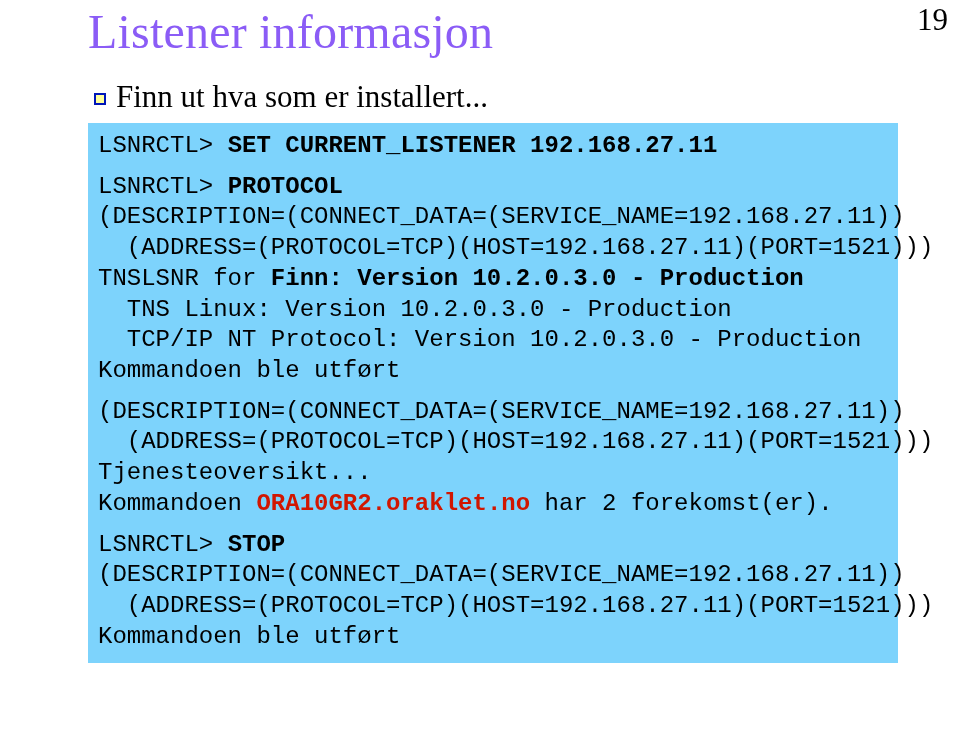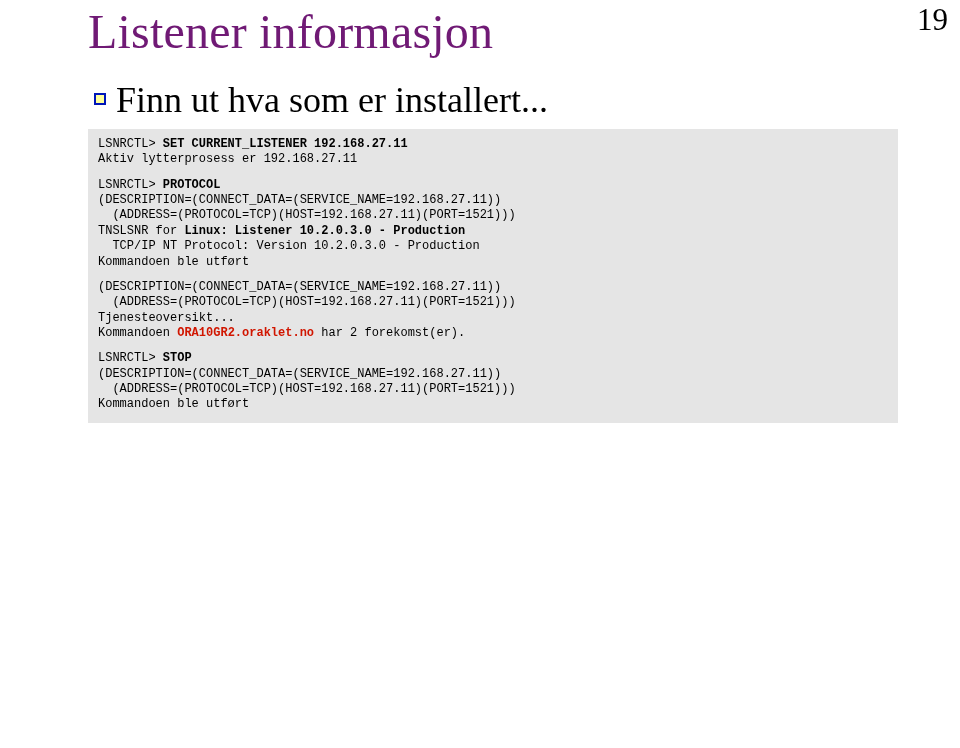--- a/index.html
+++ b/index.html
@@ -1,23 +1,23 @@
 <!DOCTYPE html>
 <html><head>
 <meta charset="utf-8">
 <style>
 html, body { margin:0; padding:0; width:960px; height:748px; background:#fff; font-family:"Times New Roman", Times, serif; font-feature-settings:"liga" 0; font-variant-ligatures:none; }
 .page { position:relative; width:960px; height:748px; box-sizing:border-box; padding:4px 50px 10px 88px; }
 .pagenum { position:absolute; top:2px; right:12px; font-size:31px; color:#000; }
-.title { color:#701a75; font-size:48px; font-weight:400; margin:0 0 20px 0; letter-spacing:0.2px; }
+.title { color:#8b5cf6; font-size:48px; font-weight:400; margin:0 0 20px 0; letter-spacing:0.2px; }
 .bullet-row { display:flex; align-items:flex-start; margin:0 0 8px 6px; }
 .bullet-icon { width:12px; height:12px; margin:14px 10px 0 0; flex:0 0 auto; }
 .bullet-icon svg { display:block; }
-.bullet-text { font-size:36px; color:#000; }
-.codeblock { background:#e5e5e5; font-family:"Courier New", Courier, monospace; font-size:12px; line-height:1.28; color:#000; padding:8px 10px 10px 10px; width:810px; box-sizing:border-box; }
+.bullet-text { font-size:31px; color:#000; }
+.codeblock { background:#7dd3fc; font-family:"Courier New", Courier, monospace; font-size:24px; line-height:1.28; color:#000; padding:8px 10px 10px 10px; width:810px; box-sizing:border-box; }
 .codeblock .row { white-space:pre; }
 .b { font-weight:bold; }
 .svc { color:#d11600; font-weight:bold; }
 </style>
 </head>
 <body>
 
 <div class="page">
   <div class="pagenum">19</div>
   <h1 class="title">Listener informasjon</h1>
@@ -27,26 +27,26 @@
       <svg viewBox="0 0 12 12" width="12" height="12">
         <rect x="0" y="0" width="12" height="12" fill="#0016b8"></rect>
         <rect x="2" y="2" width="8" height="8" fill="#ffff9c"></rect>
       </svg>
     </span>
     <span class="bullet-text">Finn ut hva som er installert...</span>
   </div>
 
   <div class="codeblock">
     <div class="row"><span>LSNRCTL&gt; </span><span class="b">SET CURRENT_LISTENER 192.168.27.11</span></div>
-    <div class="row">Aktiv lytterprosess er 192.168.27.11</div>
     <div class="row" style="height:10px"></div>
     <div class="row"><span>LSNRCTL&gt; </span><span class="b">PROTOCOL</span></div>
     <div class="row">(DESCRIPTION=(CONNECT_DATA=(SERVICE_NAME=192.168.27.11))</div>
     <div class="row">  (ADDRESS=(PROTOCOL=TCP)(HOST=192.168.27.11)(PORT=1521)))</div>
-    <div class="row"><span>TNSLSNR for </span><span class="b">Linux: Listener 10.2.0.3.0 - Production</span></div>
+    <div class="row"><span>TNSLSNR for </span><span class="b">Finn: Version 10.2.0.3.0 - Production</span></div>
+    <div class="row">  TNS Linux: Version 10.2.0.3.0 - Production</div>
     <div class="row">  TCP/IP NT Protocol: Version 10.2.0.3.0 - Production</div>
     <div class="row">Kommandoen ble utført</div>
     <div class="row" style="height:10px"></div>
     <div class="row">(DESCRIPTION=(CONNECT_DATA=(SERVICE_NAME=192.168.27.11))</div>
     <div class="row">  (ADDRESS=(PROTOCOL=TCP)(HOST=192.168.27.11)(PORT=1521)))</div>
     <div class="row">Tjenesteoversikt...</div>
     <div class="row"><span>Kommandoen </span><span class="svc">ORA10GR2.oraklet.no</span><span> har 2 forekomst(er).</span></div>
     <div class="row" style="height:10px"></div>
     <div class="row"><span>LSNRCTL&gt; </span><span class="b">STOP</span></div>
     <div class="row">(DESCRIPTION=(CONNECT_DATA=(SERVICE_NAME=192.168.27.11))</div>

